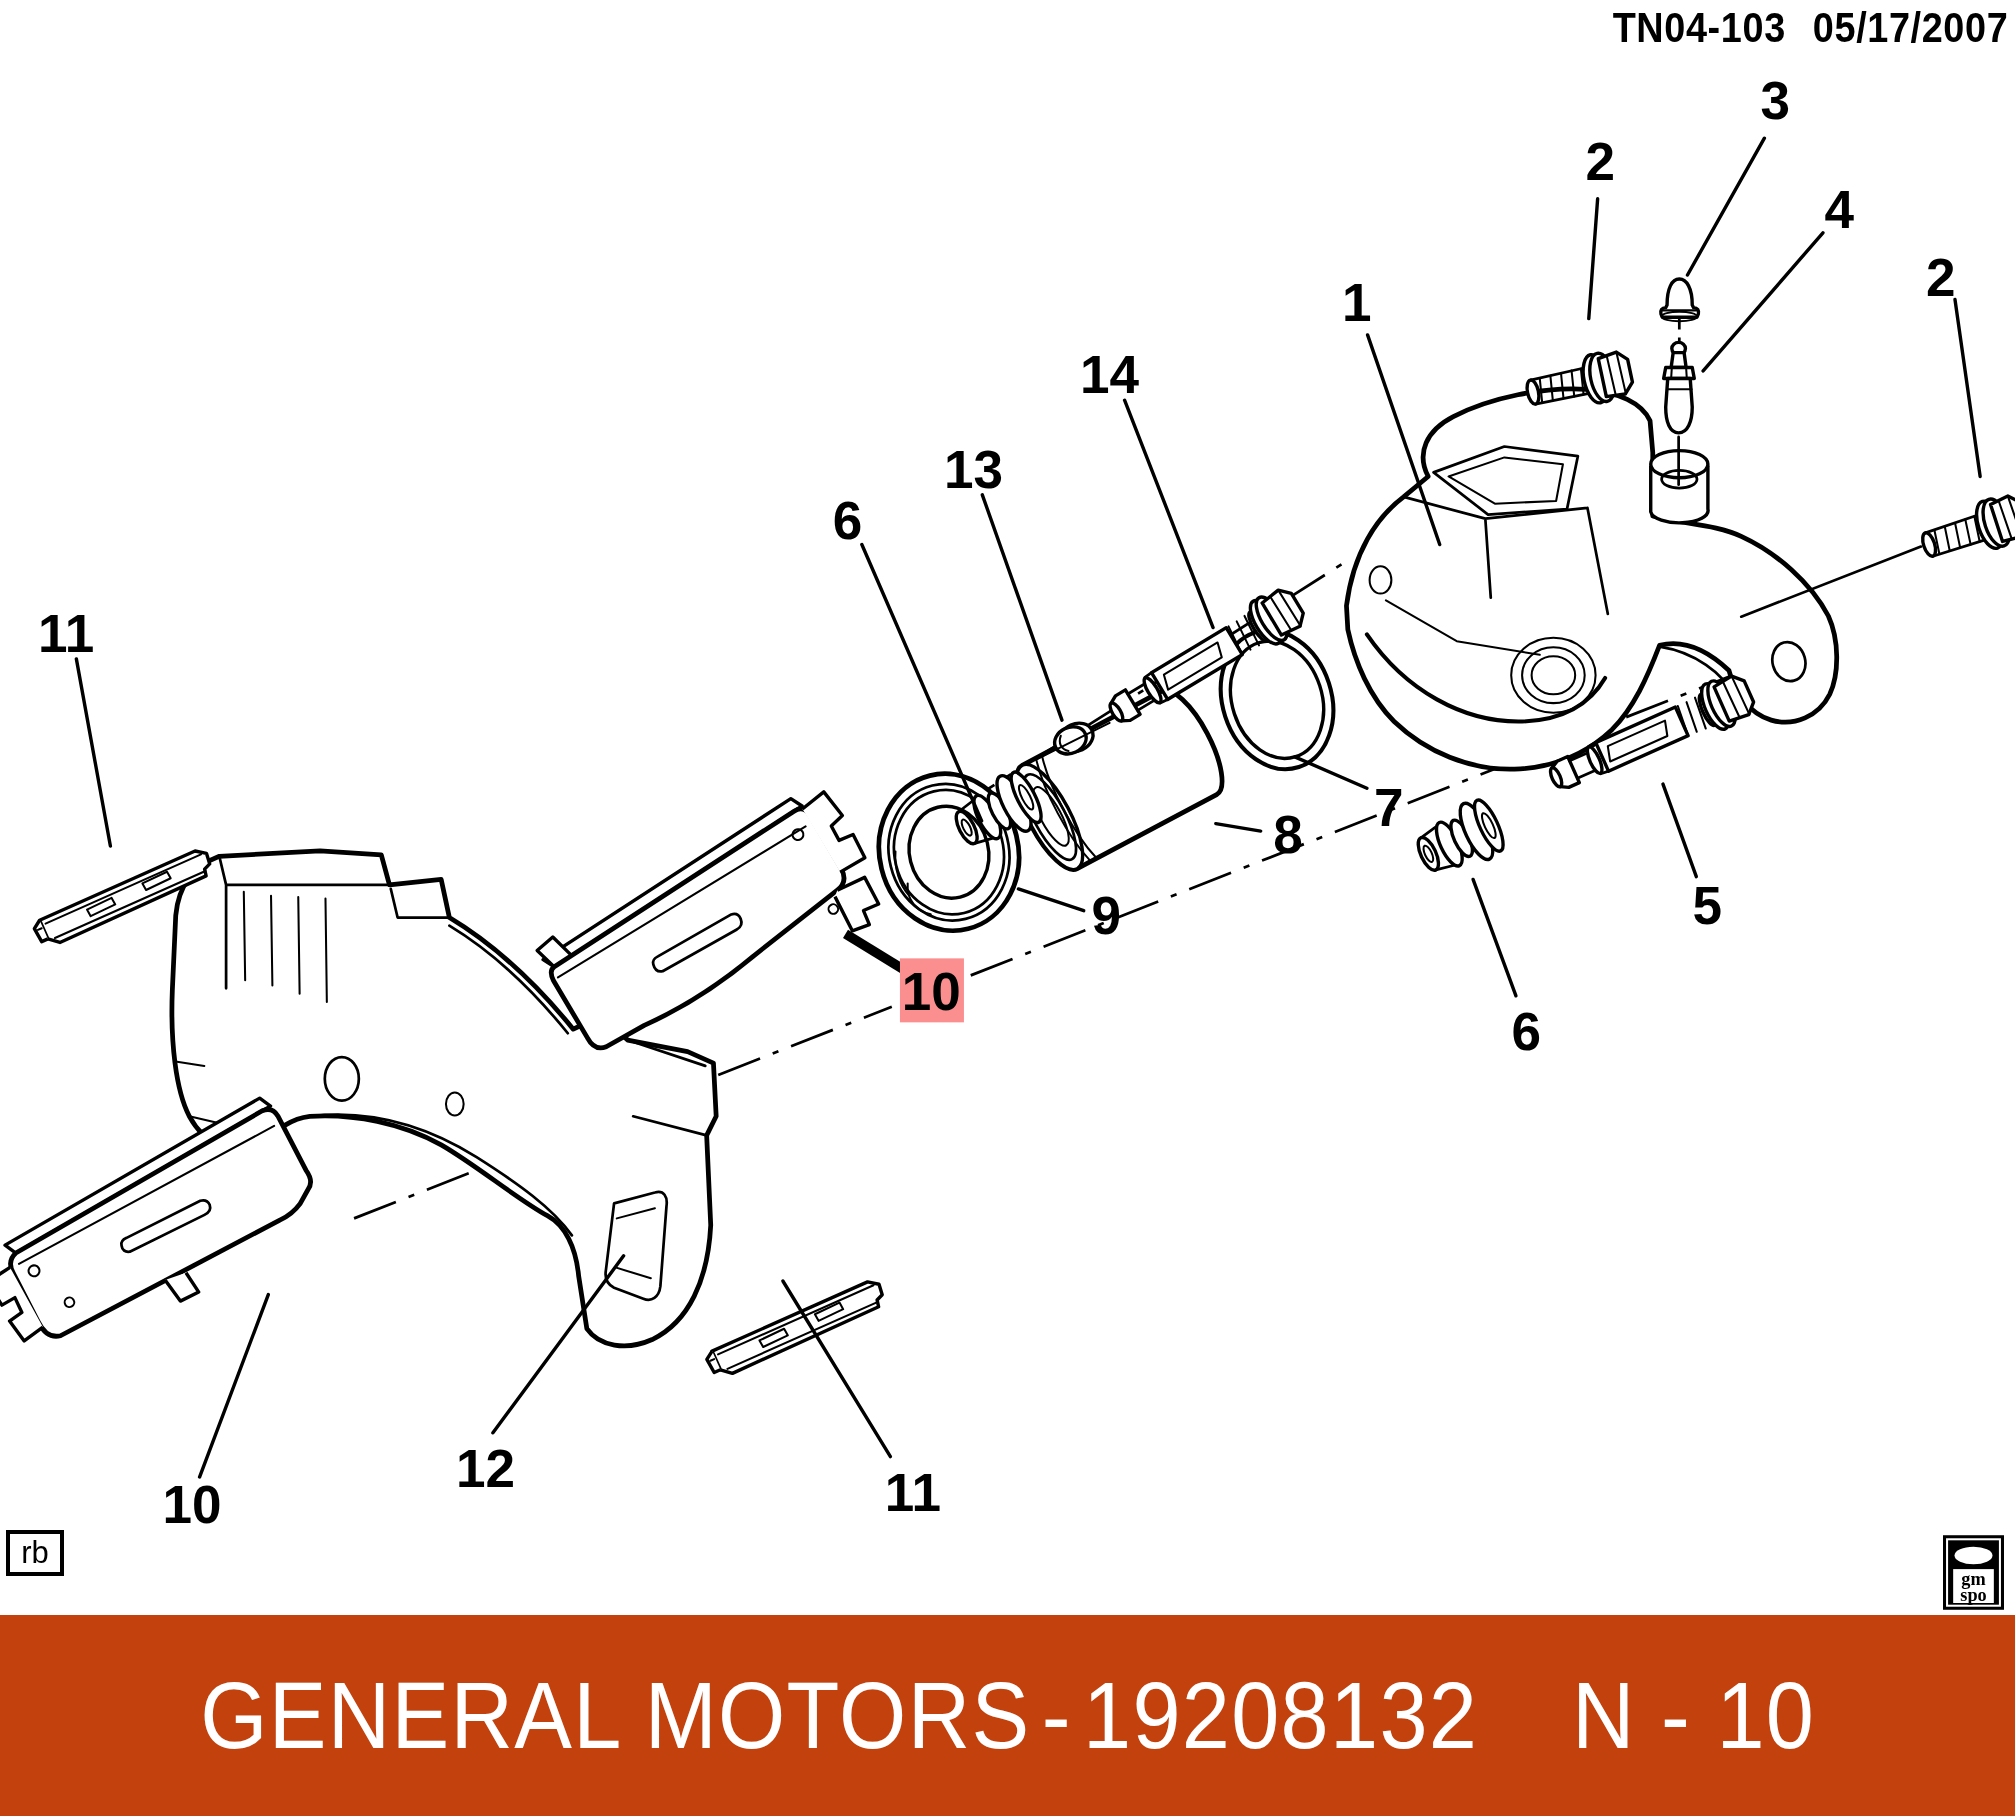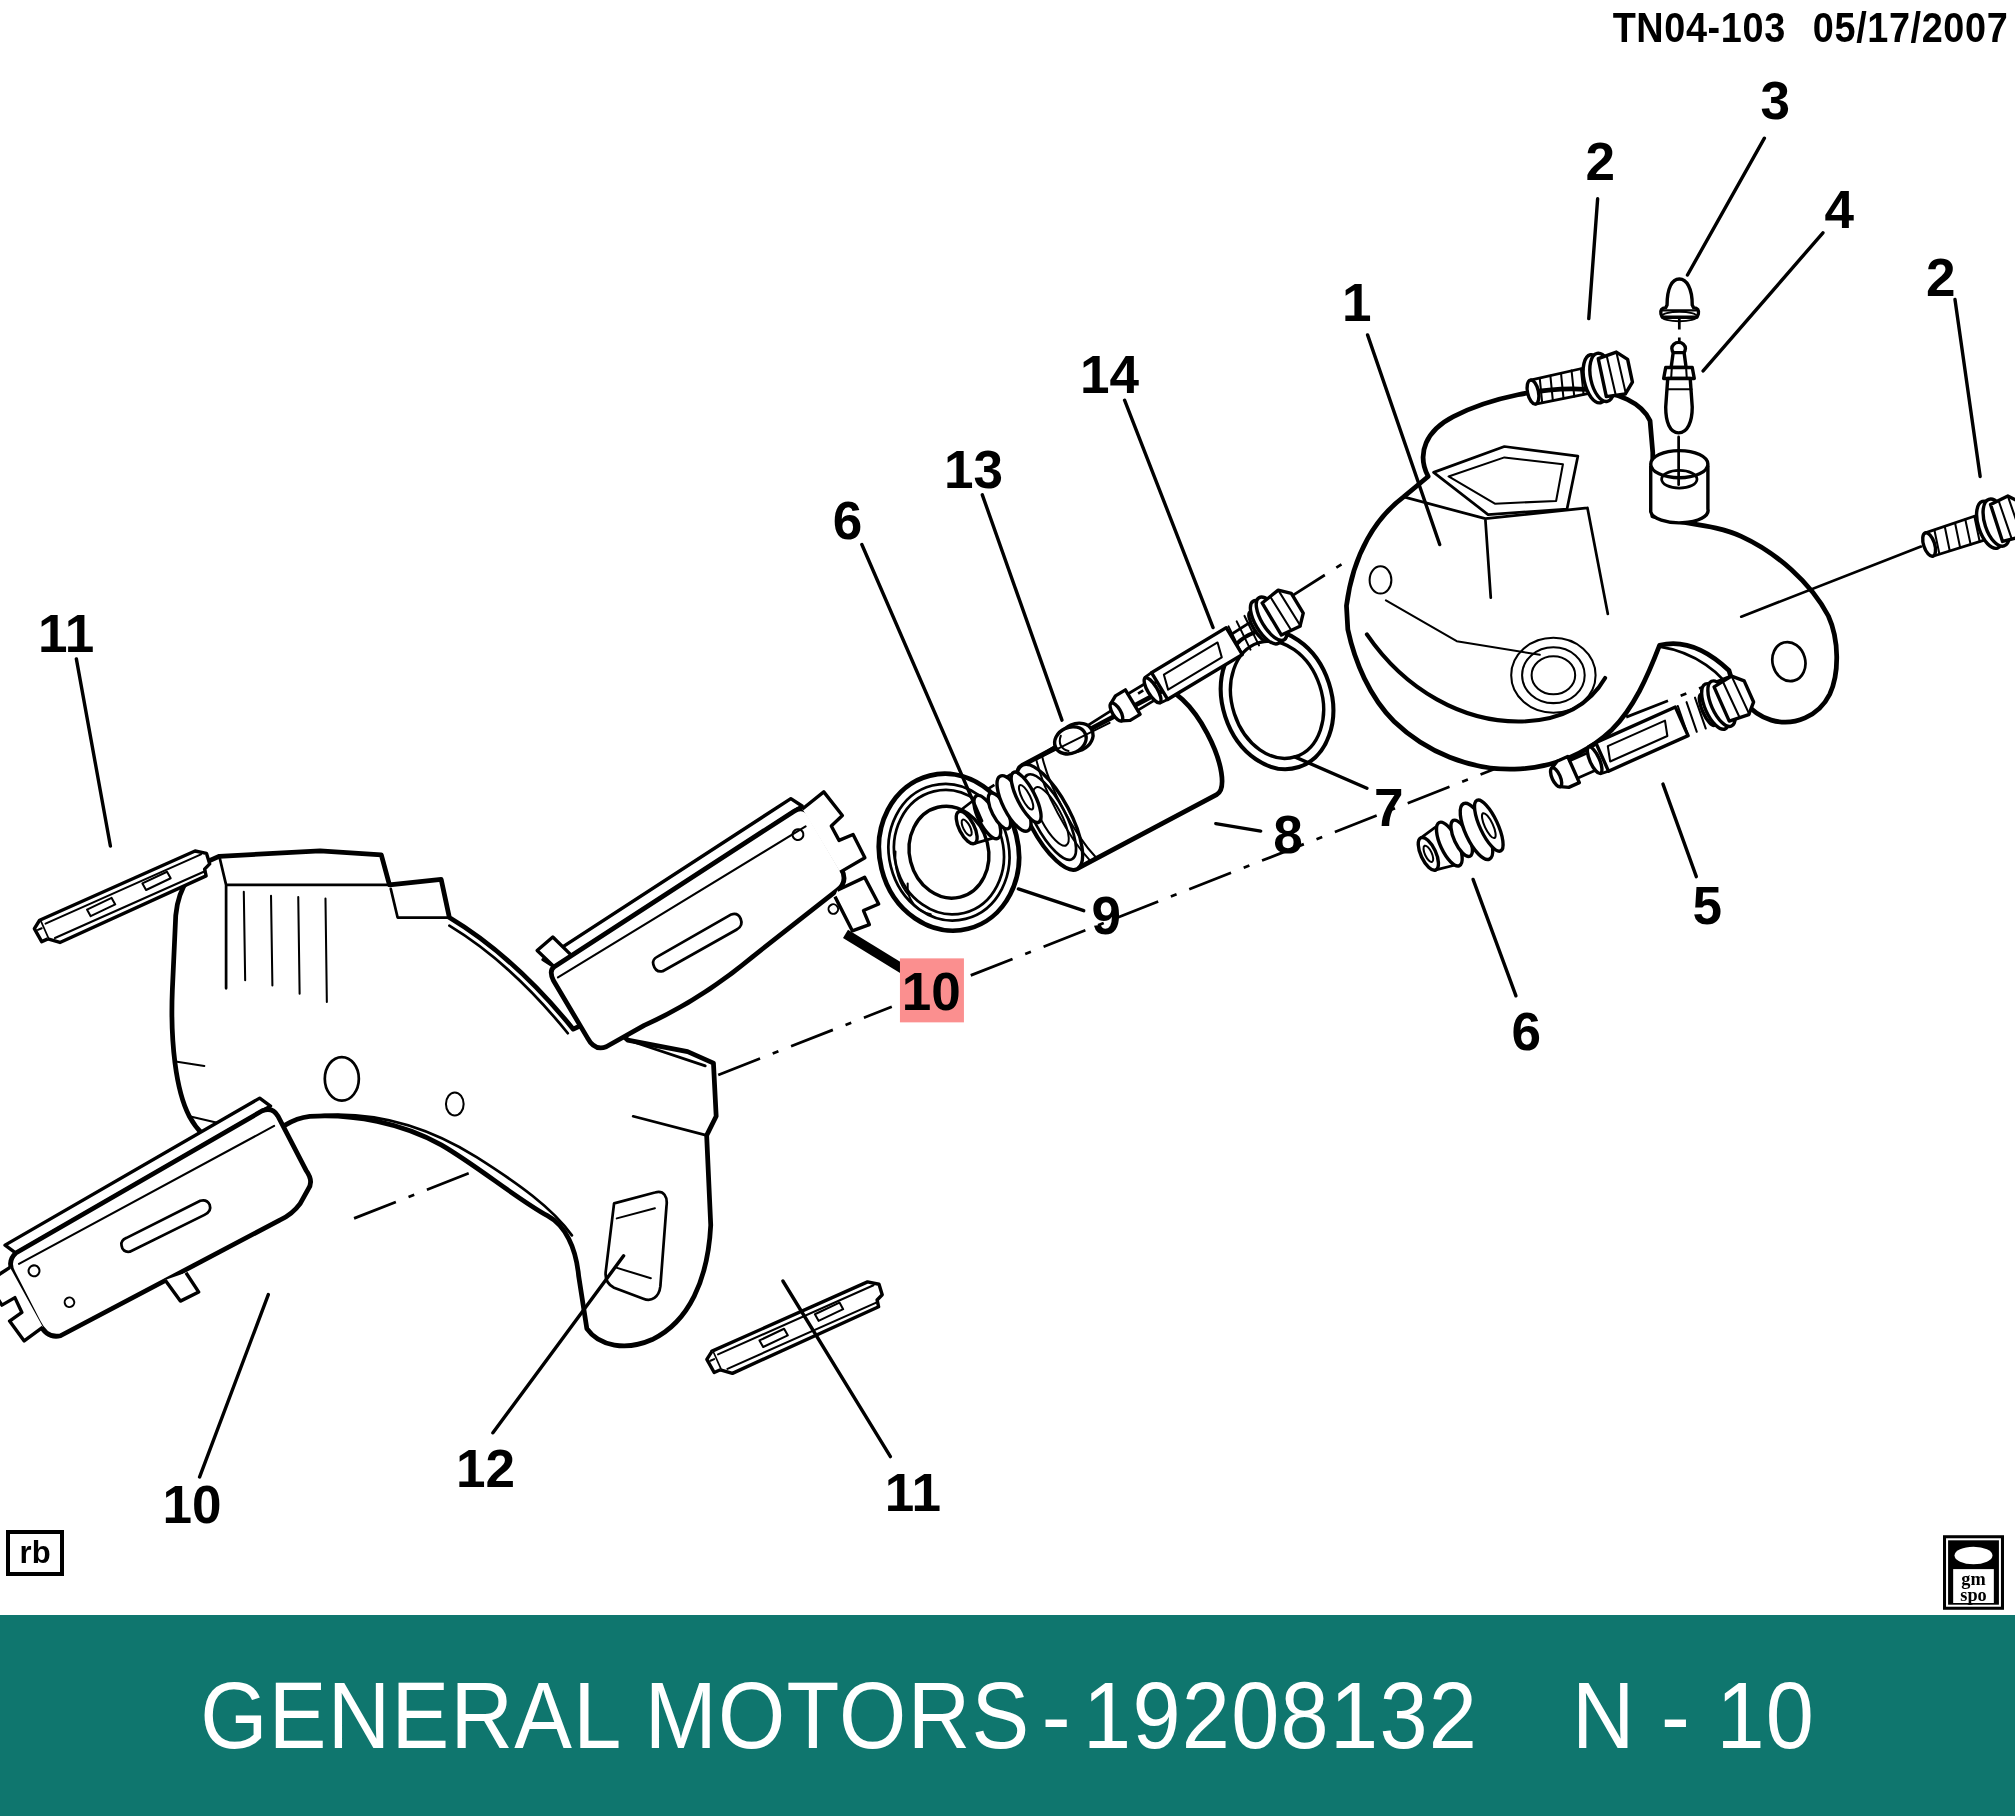--- a/index.html
+++ b/index.html
@@ -14,21 +14,21 @@
   .leader{stroke:#000;stroke-width:5;stroke-linecap:round;}
   .leader-thick{stroke:#000;stroke-width:14;stroke-linecap:butt;}
   .axis{stroke:#000;stroke-width:4;fill:none;stroke-dasharray:66 20 9 20;}
   .axis-short{stroke:#000;stroke-width:4;fill:none;stroke-dasharray:16 12;}
   .callout-num{font-family:"Liberation Sans",sans-serif;font-size:78px;font-weight:700;fill:#000;}
   .hdr{position:absolute;top:4.1px;right:6.8px;font-size:42px;font-weight:700;
        transform:scaleX(0.9);transform-origin:100% 0;white-space:nowrap;letter-spacing:0.7px;}
   .hdr span{margin-left:17.7px;}
   .stampbox{position:absolute;left:6.1px;top:1530px;width:50px;height:38px;border:4.8px solid #000;
        background:#fff;display:flex;align-items:center;justify-content:center;
-       font-size:31px;color:#000;font-weight:bold;}
+       font-size:31px;color:#000;}
   .footerbar{position:absolute;left:0;top:1615px;width:2015px;height:202px;
        display:flex;align-items:center;justify-content:center;}
   .footerbar .ftxt{color:#fff;font-size:94px;font-weight:400;letter-spacing:1.4px;
        transform:scaleX(0.92);white-space:nowrap;display:flex;align-items:baseline;}
   .ftxt .gap{display:inline-block;width:102px;}
   .ftxt span.seg{margin:0 12.3px;}
   .logo{position:absolute;left:1943px;top:1535px;}
 </style>
 </head>
 <body>
@@ -287,21 +287,21 @@
 
   <svg class="logo" width="61" height="75" viewBox="0 0 90 110">
     <rect x="0" y="0" width="90" height="110" fill="#000"></rect>
     <rect x="6" y="6" width="78" height="98" fill="none" stroke="#fff" stroke-width="3"></rect>
     <ellipse cx="45" cy="30" rx="28" ry="13" fill="#fff"></ellipse>
     <rect x="15" y="50" width="60" height="50" fill="#fff"></rect>
     <text x="45" y="73" text-anchor="middle" font-family="Liberation Serif, serif" font-weight="700" font-size="27" fill="#000">gm</text>
     <text x="45" y="97" text-anchor="middle" font-family="Liberation Serif, serif" font-weight="700" font-size="27" fill="#000">spo</text>
   </svg>
 
-  <div class="footerbar" id="footerbar" style="background: #0f766e;">
+  <div class="footerbar" id="footerbar" style="background: #c2410c;">
     <div class="ftxt">
       <span>GENERAL MOTORS</span>
       <span class="seg">-</span>
       <span>19208132</span>
       <span class="gap"></span>
       <span>N - 10</span>
     </div>
   </div>
 </div>
 

